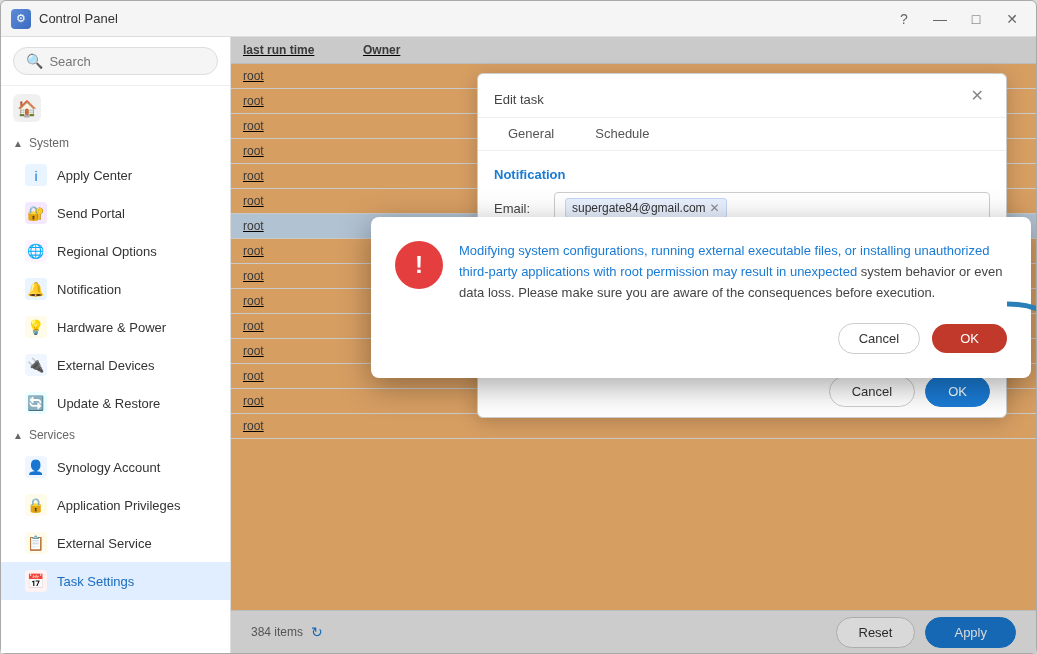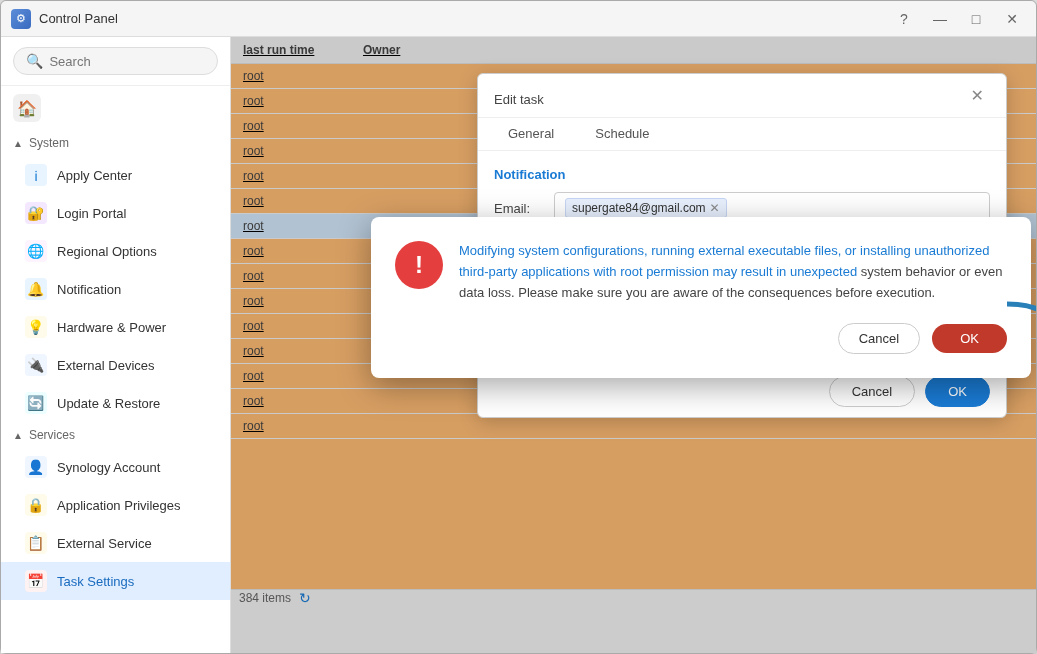--- a/index.html
+++ b/index.html
@@ -197,27 +197,27 @@
     }
     .table-row.highlighted { background: #d0e4f7; }
 
     .row-owner { width: 100px; text-align: left; }
 
     .content-footer {
       position: absolute;
       bottom: 0;
       left: 0;
       right: 0;
-      height: 64px;
+      height: 43px;
       background: #f0f0f0;
       border-top: 1px solid #ddd;
       display: flex;
-      align-items: flex-start;
+      align-items: center;
       justify-content: space-between;
-      padding: 0 8px;
+      padding: 0 20px;
     }
 
     .items-count { font-size: 12px; color: #666; }
 
     .footer-buttons { display: flex; gap: 10px; align-items: center; }
 
     .btn {
       padding: 7px 22px;
       border-radius: 20px;
       border: 1px solid #ccc;
@@ -485,21 +485,21 @@
         <span style="font-size:10px;">▲</span>
         <span>System</span>
       </div>
 
       <div class="sidebar-item">
         <div class="sidebar-item-icon" style="background:#e8f4ff; color:#1a7bd4;">ℹ</div>
         <span>Apply Center</span>
       </div>
       <div class="sidebar-item">
         <div class="sidebar-item-icon" style="background:#f3e8ff; color:#7c3aed;">🔐</div>
-        <span>Login Portal</span>
+        <span>Send Portal</span>
       </div>
       <div class="sidebar-item">
         <div class="sidebar-item-icon" style="background:#fdf4ff; color:#c084fc;">🌐</div>
         <span>Regional Options</span>
       </div>
       <div class="sidebar-item">
         <div class="sidebar-item-icon" style="background:#e8f4ff; color:#1a7bd4;">🔔</div>
         <span>Notification</span>
       </div>
       <div class="sidebar-item">
@@ -590,20 +590,24 @@
           </div>
         <div class="table-row">
             <span class="row-owner">root</span>
           </div>
       </div>
 
       <div class="content-footer">
         <div style="display:flex; align-items:center; gap:8px;">
           <span class="items-count">384 items</span>
           <span class="refresh-icon">↻</span>
+        </div>
+        <div class="footer-buttons">
+          <button class="btn btn-default">Reset</button>
+          <button class="btn btn-apply">Apply</button>
         </div>
       </div>
 
       <div class="modal-overlay">
         <div class="edit-task-modal">
           <div class="modal-titlebar">
             <span class="modal-title">Edit task</span>
             <button class="modal-close">✕</button>
           </div>
           <div class="modal-tabs">

